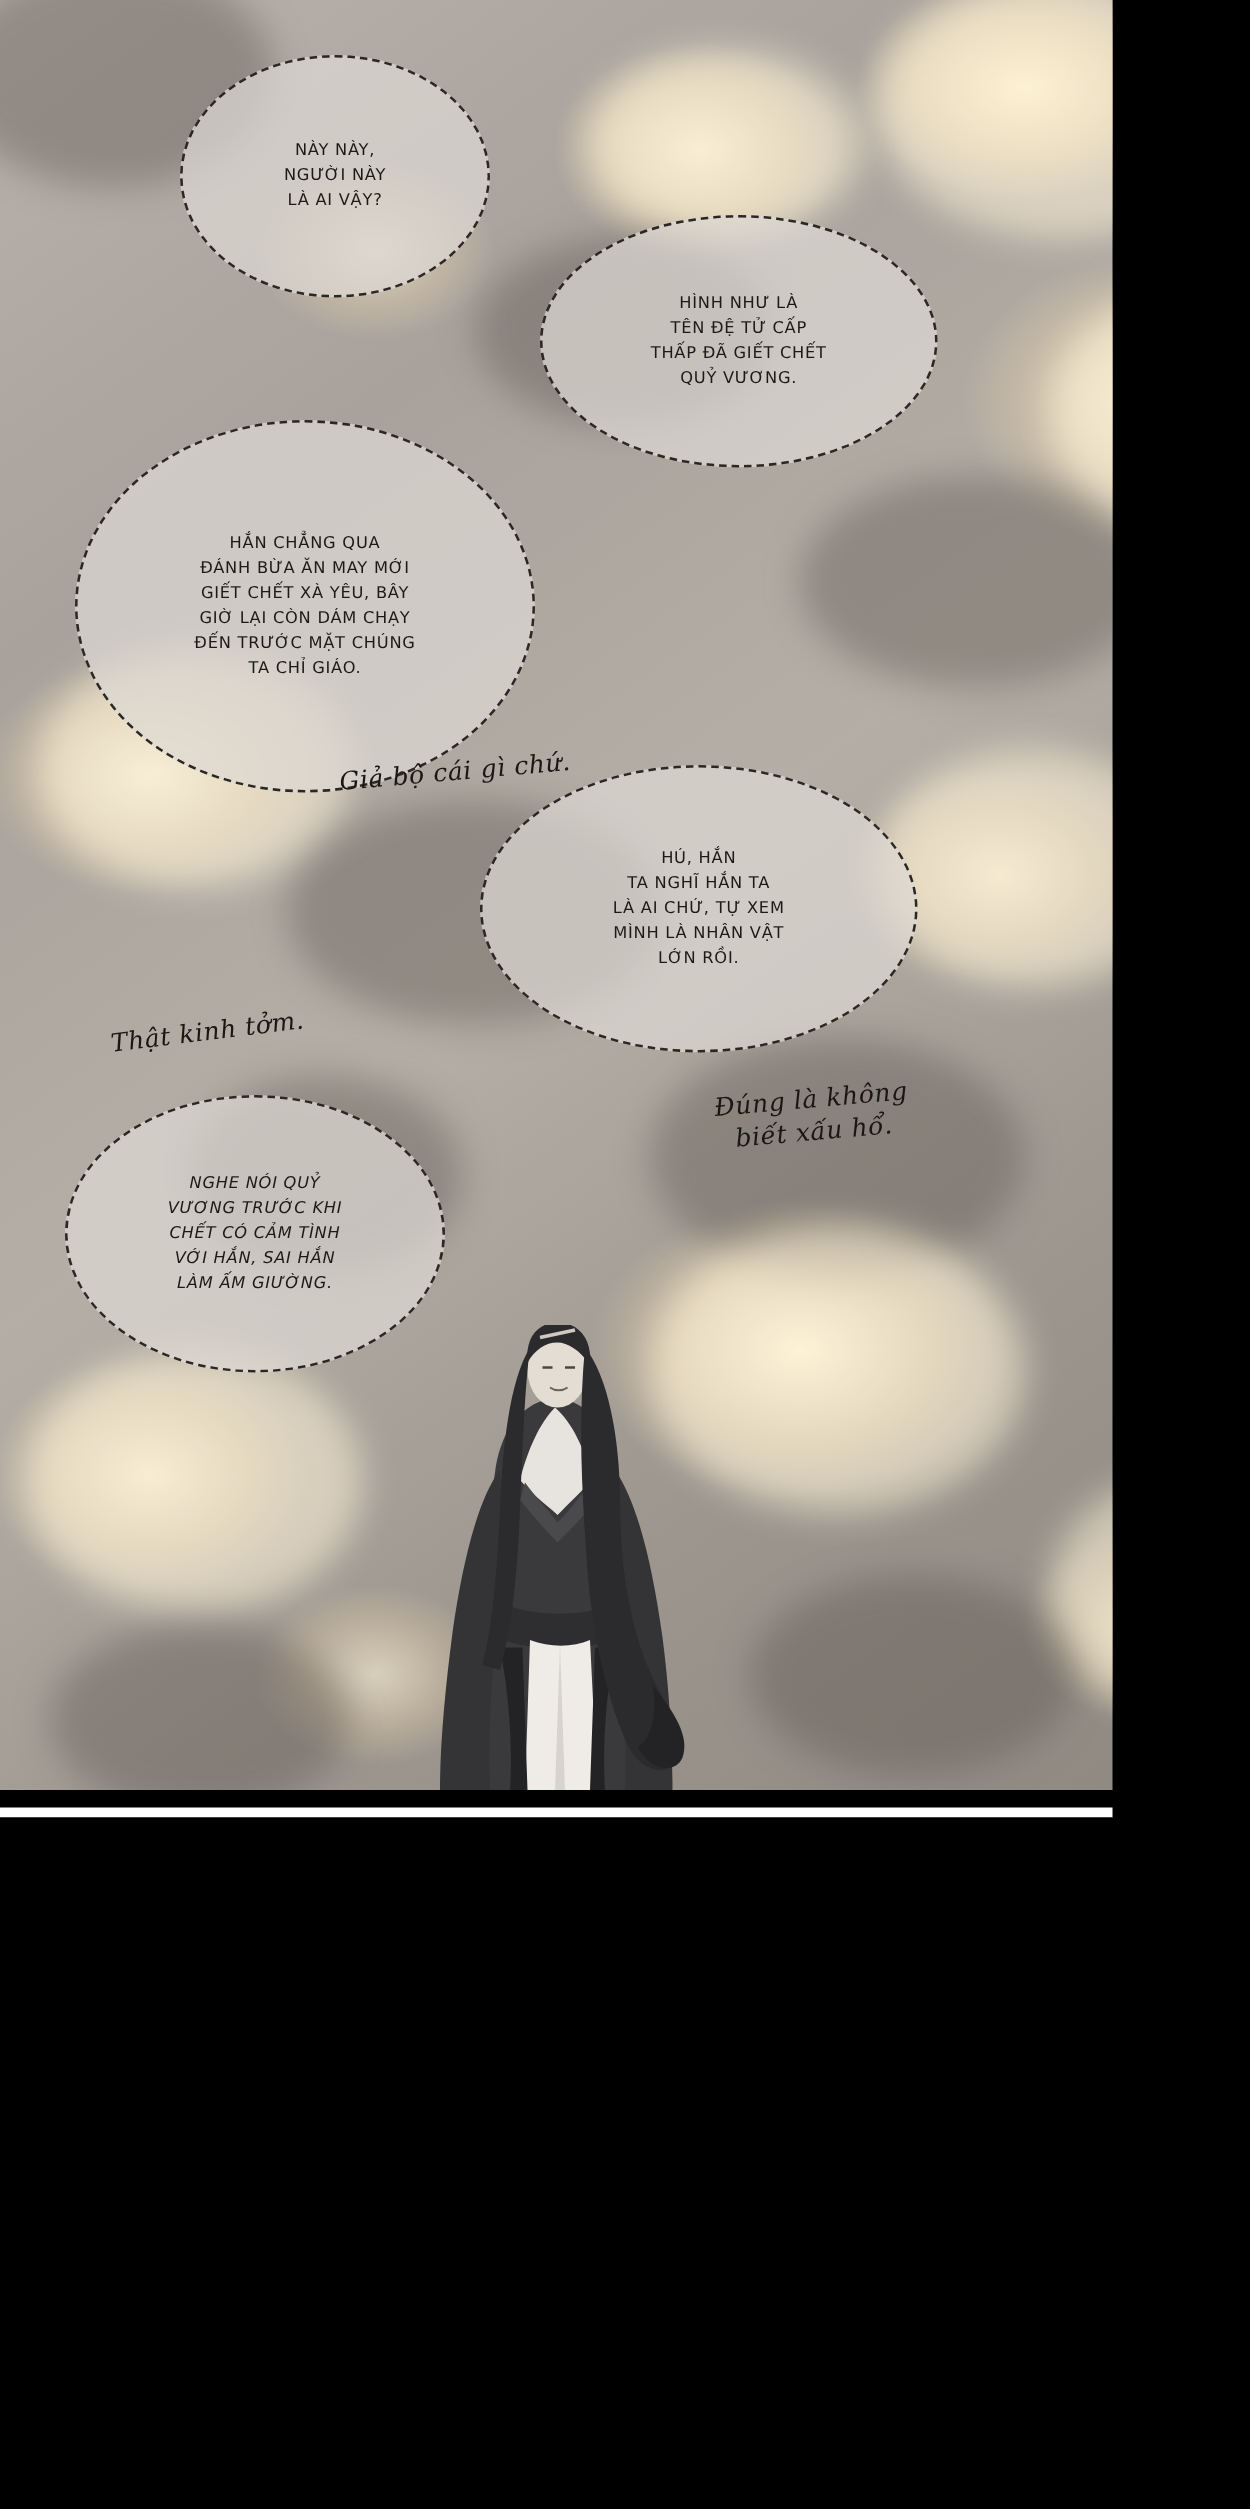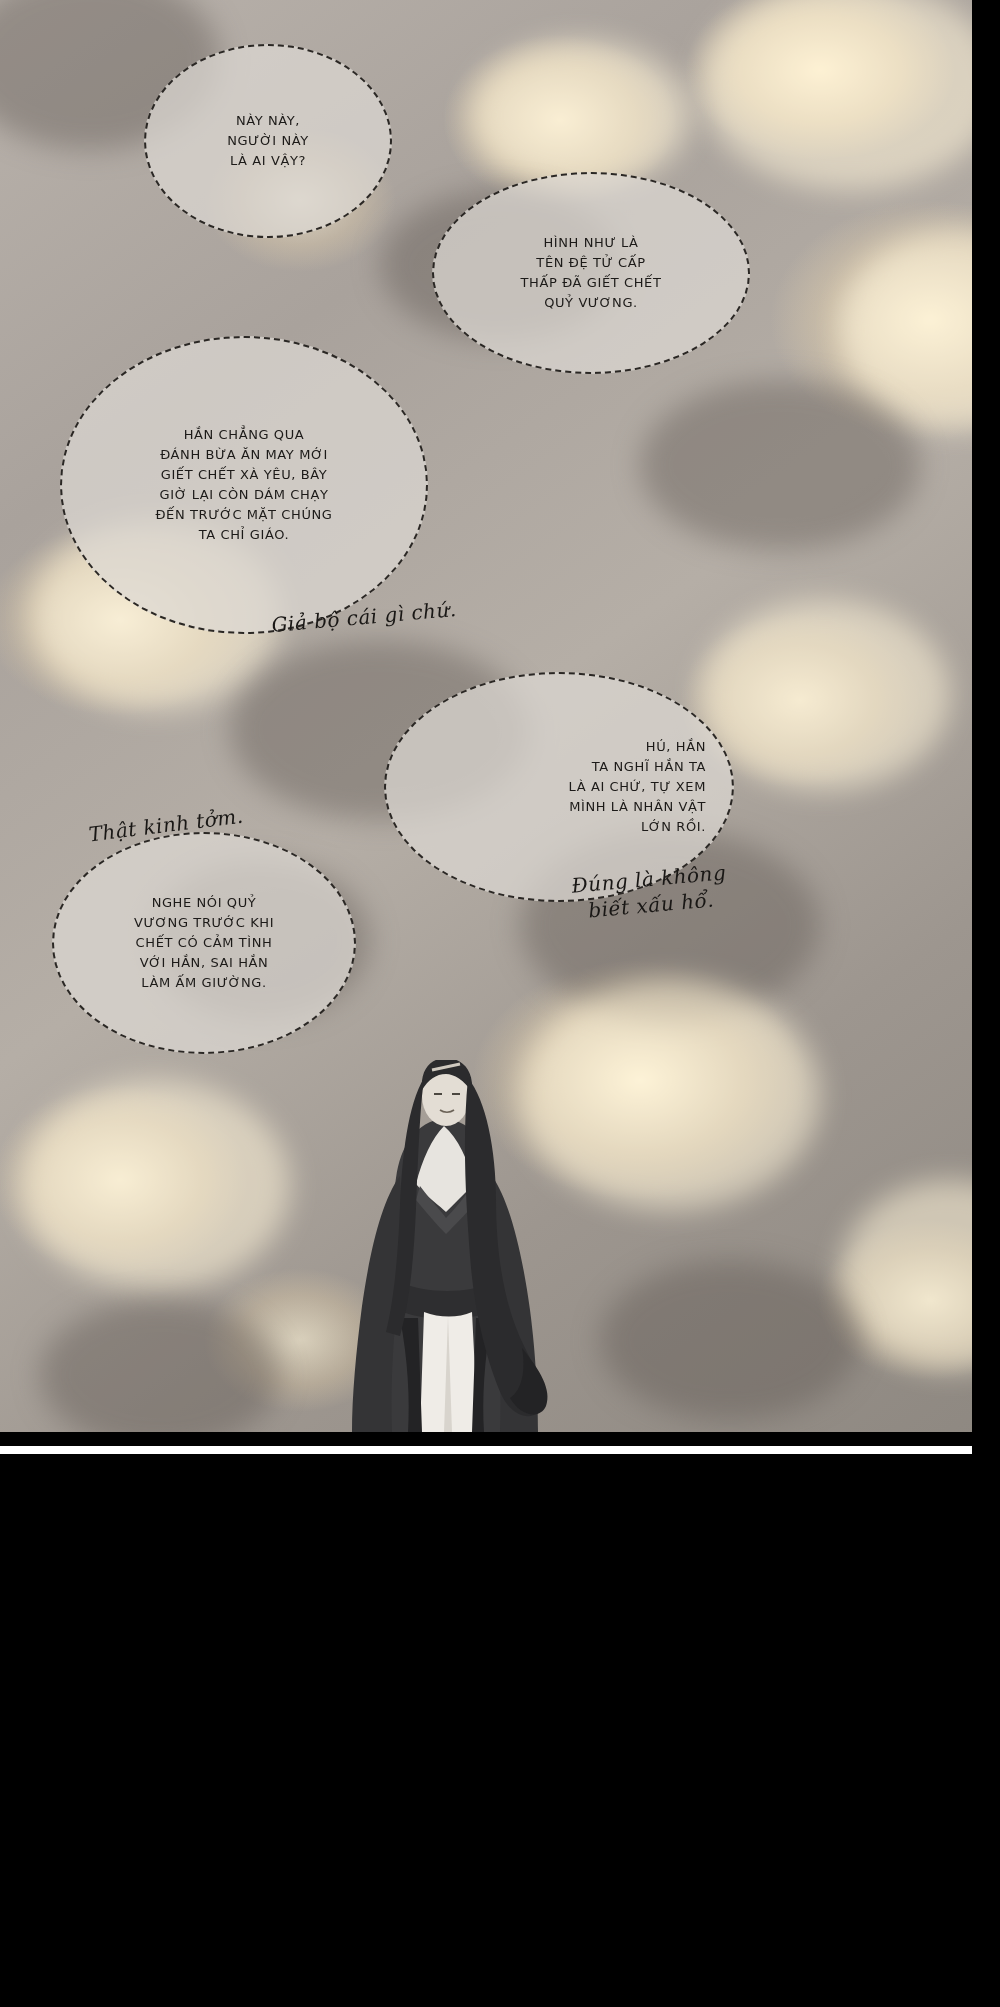--- a/index.html
+++ b/index.html
@@ -2,21 +2,21 @@
 <html><head>
 <meta charset="utf-8">
 <style>
   html, body {
     margin: 0;
     padding: 0;
     background: #000;
   }
   .page {
     position: relative;
-    width: 972px;
+    width: 890px;
     height: 2007px;
     background: #000;
     overflow: hidden;
     font-family: "DejaVu Sans", sans-serif;
   }
 
   
   .panel {
     position: absolute;
     left: 0;
@@ -175,29 +175,29 @@
 TA CHỈ GIÁO.</span>
     </div>
 
     <div class="bubble" style="left:432px; top:172px; width:318px; height:202px;">
       <span>HÌNH NHƯ LÀ
 TÊN ĐỆ TỬ CẤP
 THẤP ĐÃ GIẾT CHẾT
 QUỶ VƯƠNG.</span>
     </div>
 
-    <div class="bubble" style="left:384px; top:672px; width:350px; height:230px;text-align:right;">
+    <div class="bubble" style="left:384px; top:612px; width:350px; height:230px;">
       <span>HÚ, HẮN
 TA NGHĨ HẮN TA
 LÀ AI CHỨ, TỰ XEM
 MÌNH LÀ NHÂN VẬT
 LỚN RỒI.</span>
     </div>
 
-    <div class="bubble" style="left:52px;  top:832px; width:304px; height:222px;">
+    <div class="bubble" style="left:52px;  top:876px; width:304px; height:222px;font-style:italic;">
       <span>NGHE NÓI QUỶ
 VƯƠNG TRƯỚC KHI
 CHẾT CÓ CẢM TÌNH
 VỚI HẮN, SAI HẮN
 LÀM ẤM GIƯỜNG.</span>
     </div>
 
 
 
     <div class="scrawl" style="left:264px; top:604px; width:200px; transform:rotate(-5deg);">Giả bộ cái gì chứ.</div>

